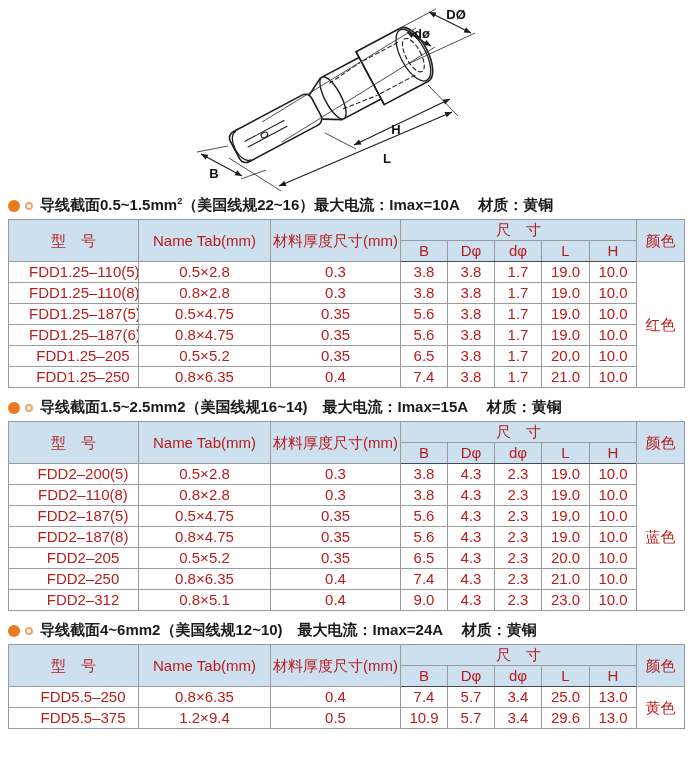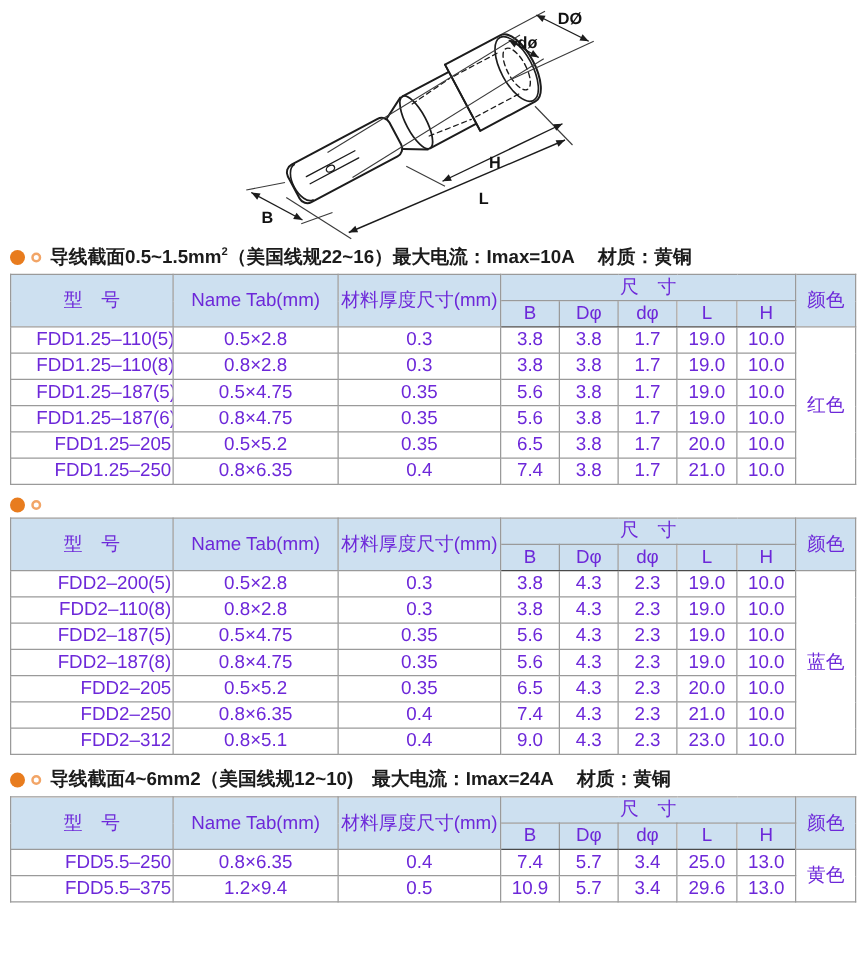--- a/index.html
+++ b/index.html
@@ -20,35 +20,35 @@
     white-space: nowrap;
   }
   .dot { display: inline-block; border-radius: 50%; flex: 0 0 auto; }
   .dot.filled { width: 12px; height: 12px; background: var(--accent, #e87c1e); margin-right: 5px; }
   .dot.open   { width: 8px; height: 8px; border: 2px solid #f2a567; background: #fff; margin-right: 7px; }
   .title-text sup { font-size: 9px; line-height: 0; }
 
   table.spec {
     border-collapse: collapse; table-layout: fixed;
     width: 676px; margin: 0 0 10px 8px;
-    font-size: 15px; color: #6d28d9;
+    font-size: 15px; color: #b91c1c;
     border: 1.5px solid #4a4a4a;
   }
   table.spec th, table.spec td {
     border: 1px solid #9a9a9a;
     text-align: center; vertical-align: middle;
     height: 21px; padding: 0 1px; line-height: 1.05;
     white-space: nowrap; overflow: hidden;
   }
   table.spec thead th {
     background: var(--header-bg, #cde0f0);
     font-weight: normal; font-size: 15px;
   }
   table.spec thead tr:last-child th { border-bottom: 1.5px solid #4a4a4a; }
-  table.spec td.model { text-align: right; padding-left: 20px; }
+  table.spec td.model { text-align: center; padding-left: 20px; }
 </style>
 </head>
 <body>
 
 <div class="page">
 
   <svg class="drawing" width="690" height="194" viewBox="0 0 690 194">
     <defs>
       <marker id="arr" viewBox="0 0 10 10" refX="9.5" refY="5" markerWidth="7" markerHeight="7" orient="auto-start-reverse">
         <path d="M0.5,1.3 L9.5,5 L0.5,8.7 Z" fill="#1c1c1c"></path>
@@ -196,20 +196,21 @@
             <td>10.0</td>
           </tr>
         </tbody>
     </table>
   </div>
 
   <div class="sec">
     <div class="sec-title">
       <span class="dot filled"></span>
       <span class="dot open"></span>
+      <span class="title-text"><span>导线截面1.5~2.5mm2（美国线规16~14)</span><sup></sup><span>　最大电流：Imax=15A　 材质：黄铜</span></span>
     </div>
     <table class="spec">
       <colgroup>
           <col style="width:130px">
           <col style="width:132px">
           <col style="width:130px">
           <col style="width:47px">
           <col style="width:47px">
           <col style="width:47px">
           <col style="width:48px">

